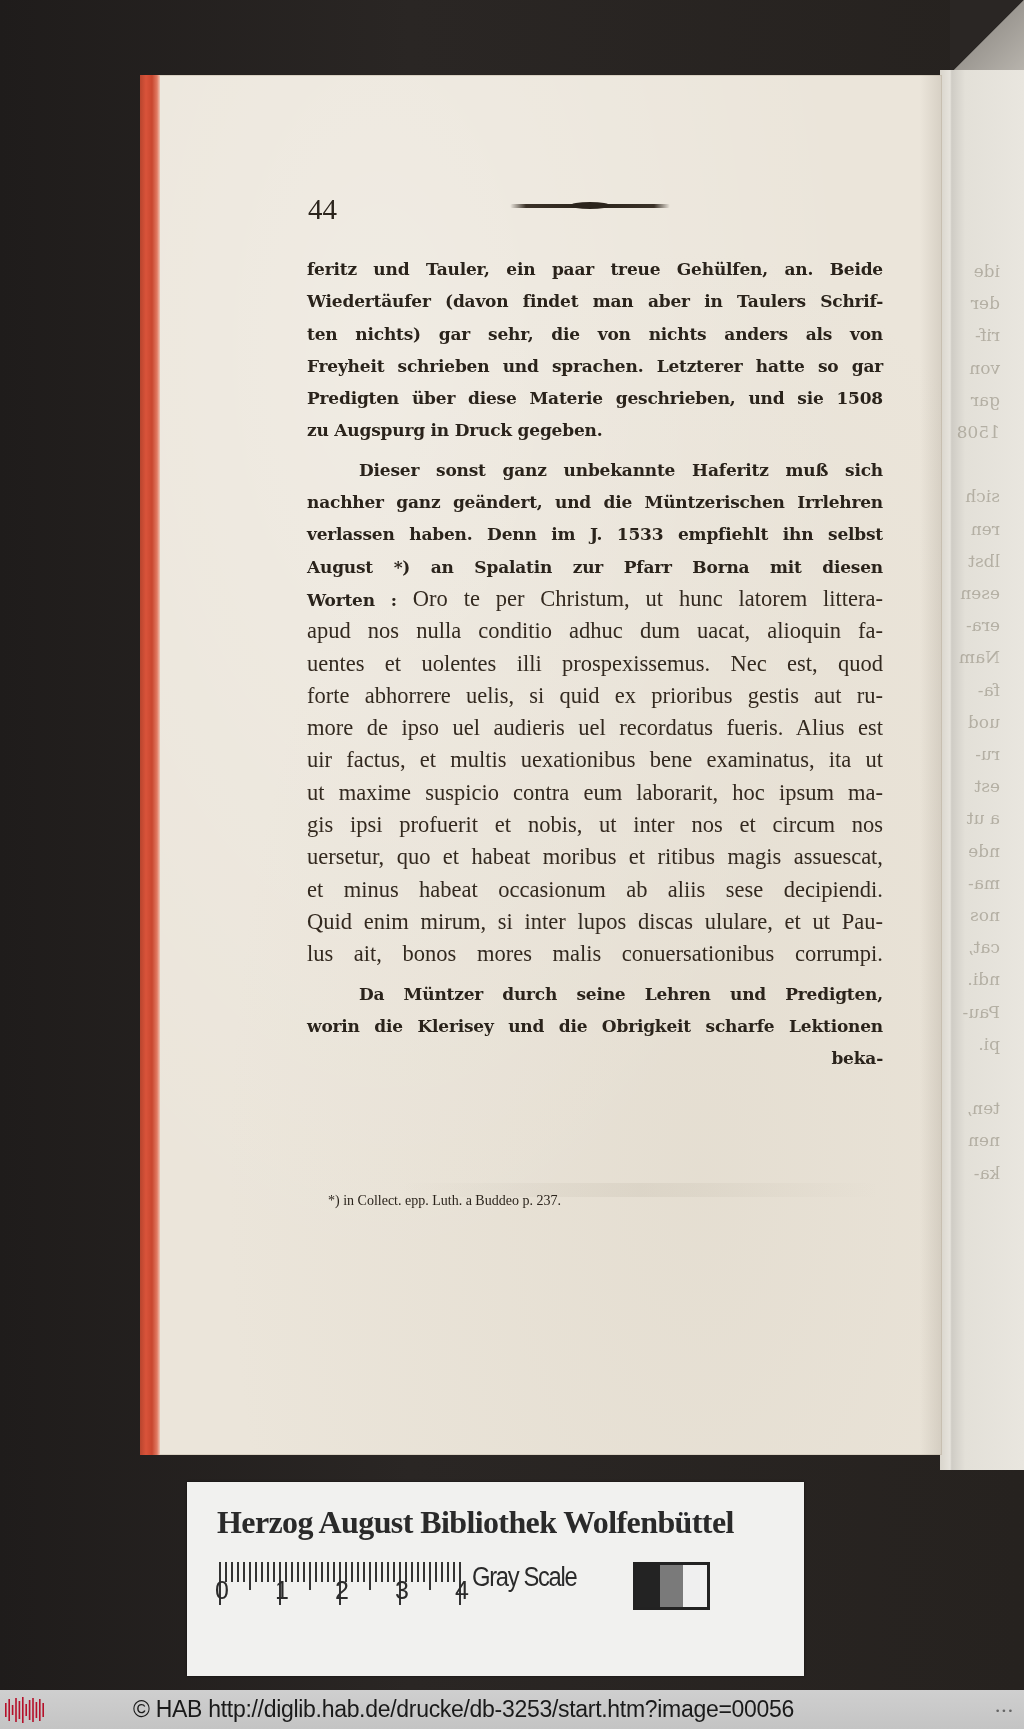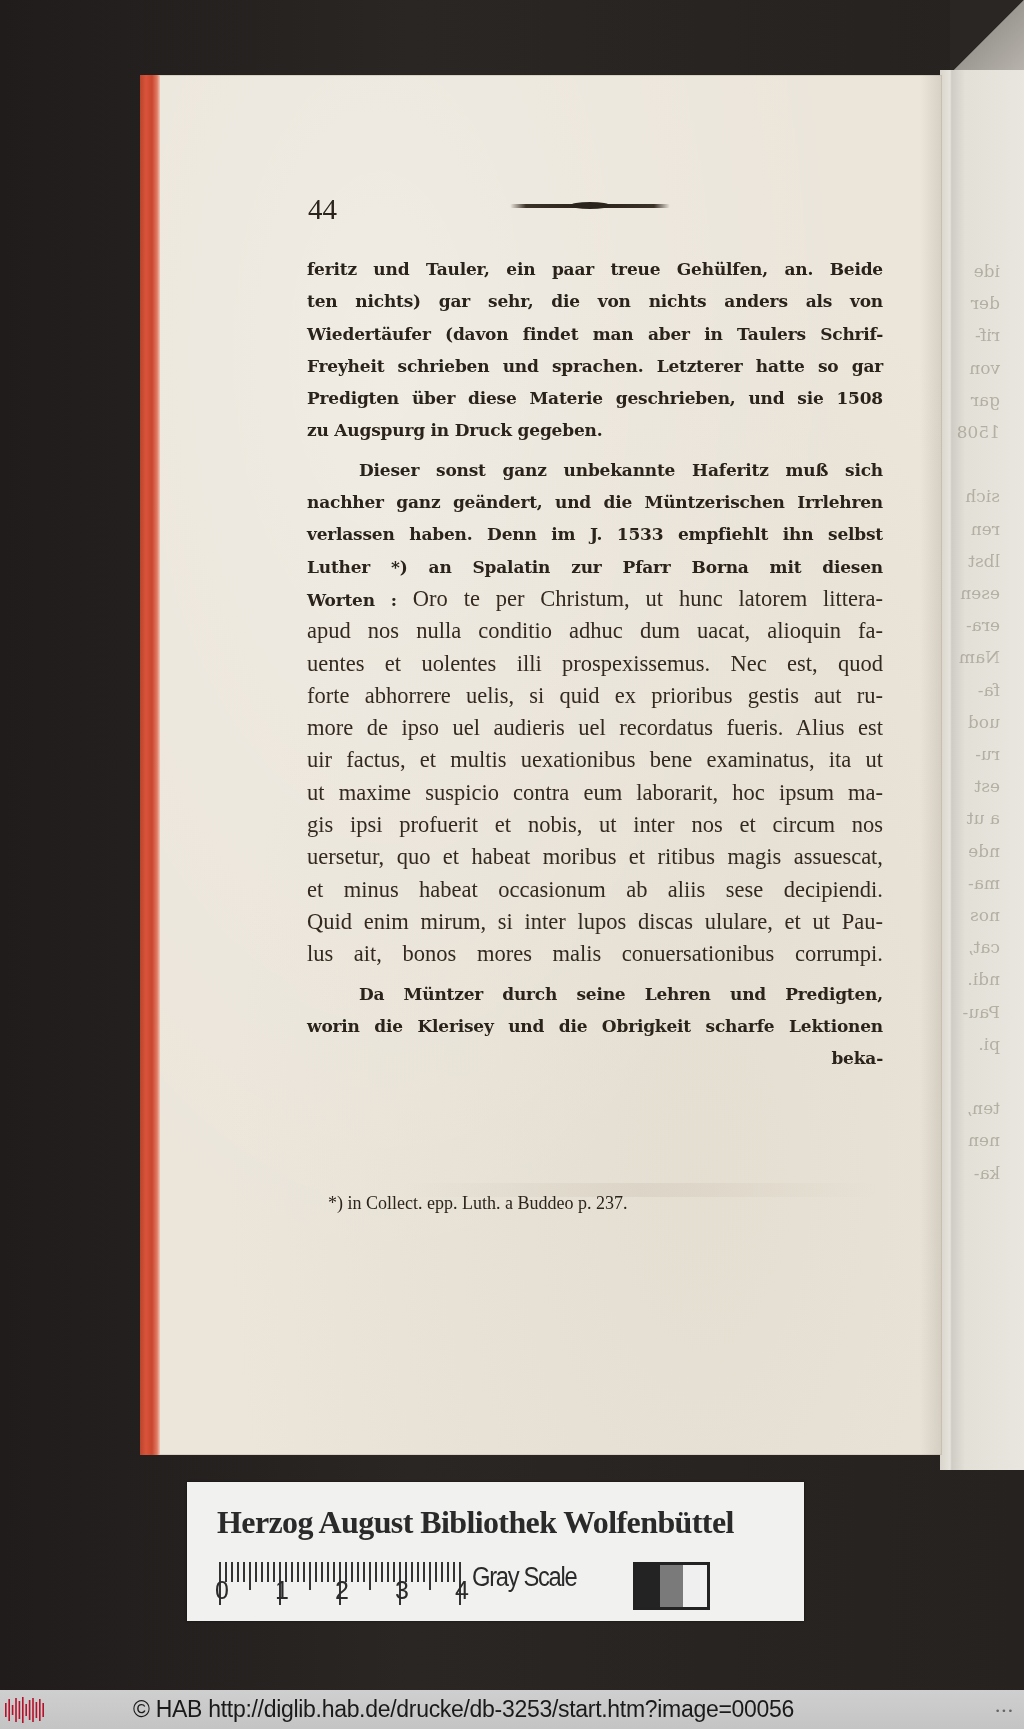--- a/index.html
+++ b/index.html
@@ -63,31 +63,31 @@
     }
     .line { display: block; white-space: nowrap; text-align: justify; text-align-last: justify; height: 32.3px; }
     .line.last { text-align-last: left; }
     .line.indent { padding-left: 52px; }
     .line.right { text-align: right; text-align-last: right; }
     .fraktur { font-family: "DejaVu Serif", serif; font-weight: bold; letter-spacing: -.2px; font-size: 17px; }
     .latin { font-family: "Liberation Serif", serif; font-size: 22.5px; color: #33291f; }
     .para-gap { height: 7px; }
 
     .footnote {
-      position: absolute; left: 188px; top: 1118px; font-size: 18px; color: #2b241c;
+      position: absolute; left: 188px; top: 1118px; font-size: 14px; color: #2b241c;
       font-family: "Liberation Serif", serif;
     }
     .bleed {
       position: absolute; left: 260px; top: 1108px; width: 480px; height: 14px;
       background: linear-gradient(90deg, transparent, rgba(150,140,120,.12), transparent);
     }
 
     
     .card {
-      position: absolute; left: 187px; top: 1482px; width: 617px; height: 139px;
+      position: absolute; left: 187px; top: 1482px; width: 617px; height: 194px;
       background: #f1f1ef; box-shadow: 0 0 2px rgba(0,0,0,.6);
     }
     .card-title {
       position: absolute; left: 30px; top: 22px; font-family: "Liberation Serif", serif;
       font-weight: bold; font-size: 32px; color: #2a2a2a; letter-spacing: -.6px; white-space: nowrap;
     }
     .ruler { position: absolute; left: 32px; top: 80px; width: 244px; height: 46px; }
     .tick { position: absolute; top: 0; width: 1.5px; background: #333; }
     .ruler-label {
       position: absolute; top: 94px; font-family: "Liberation Sans", sans-serif; font-size: 25px; color: #2a2a2a;
@@ -156,30 +156,30 @@
 
 <div class="page">
   <div class="red-edge"></div>
   <div class="gutter-shadow"></div>
 
   <div class="page-number">44</div>
   <div class="head-rule"></div>
 
   <div class="text-block" id="text-block">
       <span class="line fraktur">feritz und Tauler, ein paar treue Gehülfen, an.  Beide</span>
+      <span class="line fraktur">Wiedertäufer (davon findet man aber in Taulers Schrif-</span>
       <span class="line fraktur">ten nichts) gar sehr, die von nichts  anders als von</span>
-      <span class="line fraktur">Wiedertäufer (davon findet man aber in Taulers Schrif-</span>
       <span class="line fraktur">Freyheit schrieben und sprachen.  Letzterer hatte so gar</span>
       <span class="line fraktur">Predigten über diese Materie geschrieben, und sie 1508</span>
       <span class="line last fraktur">zu Augspurg in Druck gegeben.</span>
       <div class="para-gap"></div>
       <span class="line indent fraktur">Dieser sonst ganz unbekannte Haferitz muß sich</span>
       <span class="line fraktur">nachher ganz geändert, und die Müntzerischen Irrlehren</span>
       <span class="line fraktur">verlassen haben.  Denn im J. 1533 empfiehlt ihn selbst</span>
-      <span class="line fraktur">Luther *) an Spalatin zur Pfarr Borna mit diesen</span>
+      <span class="line fraktur">August *) an Spalatin zur Pfarr Borna mit diesen</span>
       <span class="line"><span class="fraktur">Worten : </span><span class="latin">Oro te per Christum,  ut hunc latorem littera-</span></span>
       <span class="line latin">apud nos nulla conditio  adhuc dum uacat, alioquin fa-</span>
       <span class="line latin">uentes  et uolentes illi prospexissemus.    Nec est,  quod</span>
       <span class="line latin">forte abhorrere uelis, si quid  ex prioribus gestis aut ru-</span>
       <span class="line latin">more de ipso uel audieris uel recordatus fueris.  Alius est</span>
       <span class="line latin">uir factus, et multis uexationibus bene examinatus, ita ut</span>
       <span class="line latin">ut maxime suspicio  contra eum laborarit, hoc  ipsum ma-</span>
       <span class="line latin">gis ipsi  profuerit  et  nobis,  ut  inter nos et circum nos</span>
       <span class="line latin">uersetur,  quo et habeat moribus et ritibus  magis assuescat,</span>
       <span class="line latin">et minus habeat   occasionum   ab   aliis  sese  decipiendi.</span>

